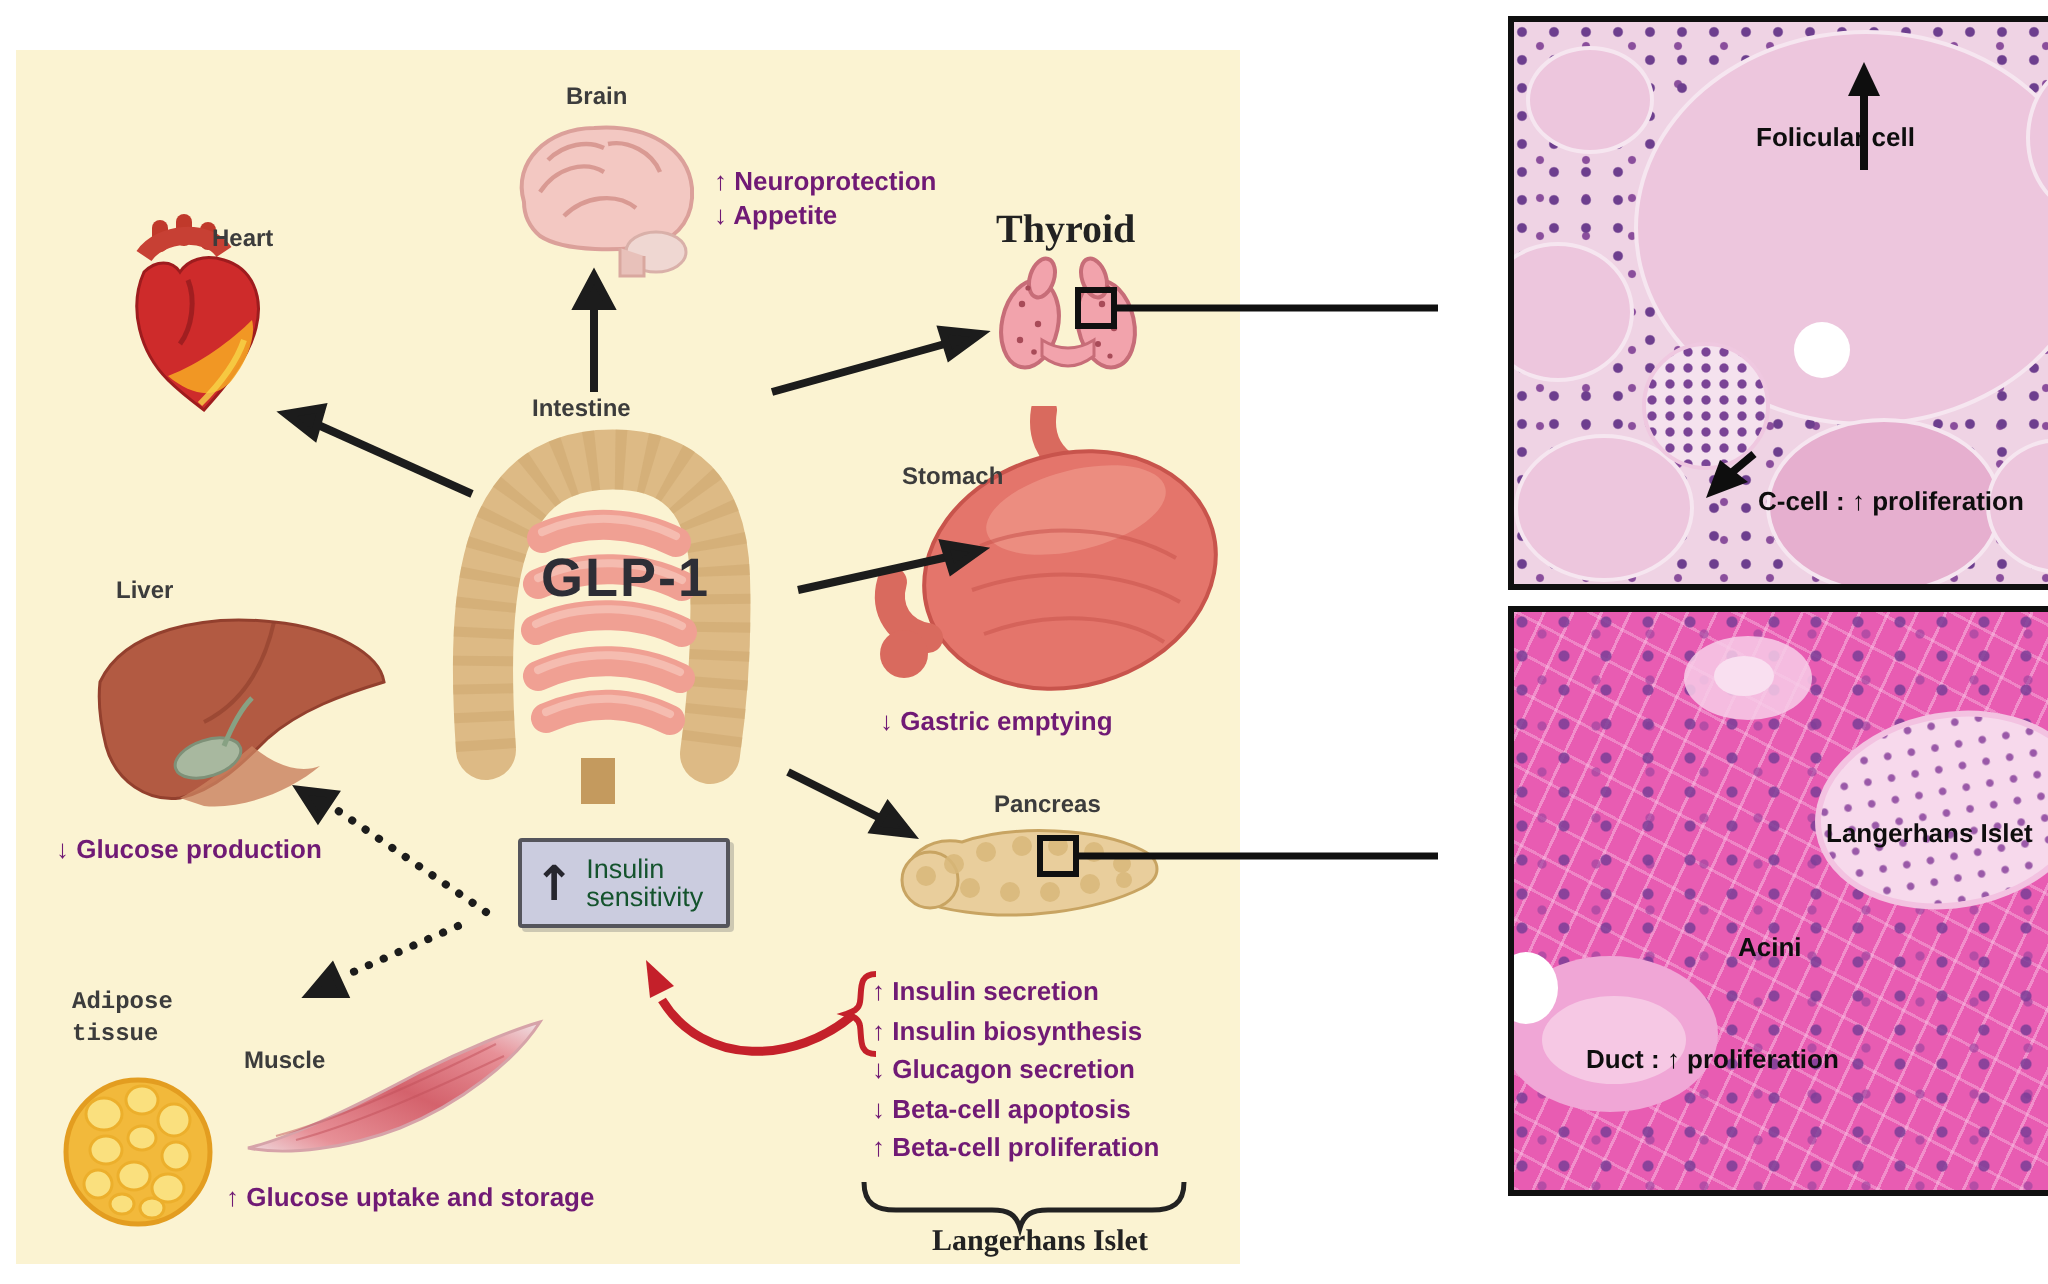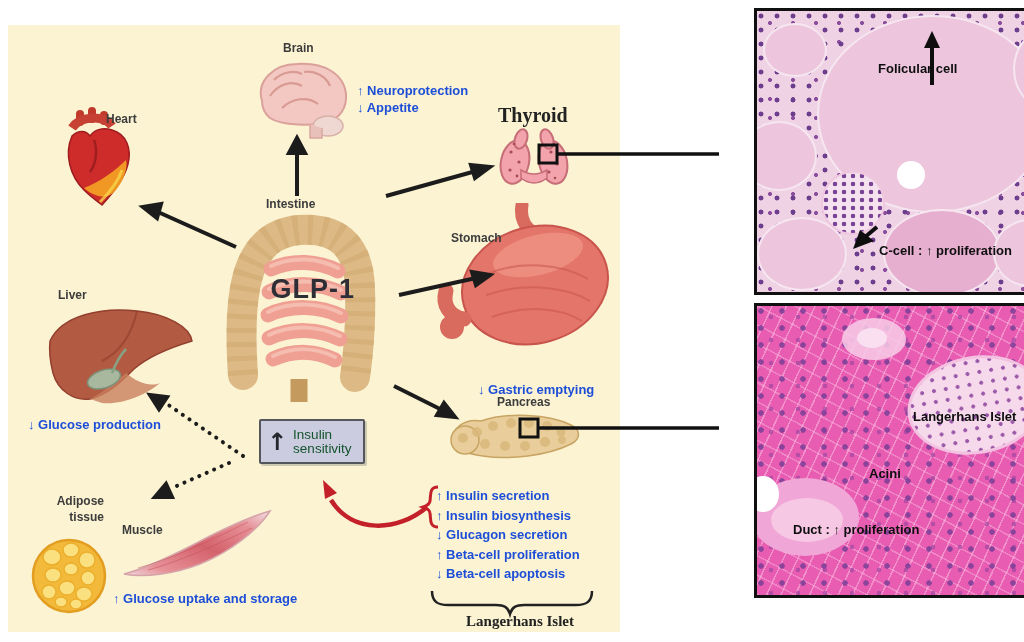--- a/index.html
+++ b/index.html
@@ -5,21 +5,21 @@
   * { margin:0; padding:0; box-sizing:border-box; }
   body { background:#ffffff; font-family:"Liberation Sans","DejaVu Sans",sans-serif; }
   .stage { position:relative; width:1024px; height:642px; background:#ffffff; overflow:hidden; }
 
   
   .panel { position:absolute; left:8px; top:25px; width:612px; height:607px; background:#FBF3D2; }
 
   .abs { position:absolute; }
   .organ-label { position:absolute; font-weight:700; font-size:12px; color:#3C3C3C; white-space:nowrap; }
   .serif-label { font-family:"Liberation Serif","DejaVu Serif",serif; color:#222; }
-  .fx-list { position:absolute; font-weight:700; font-size:13px; color:#1d4ed8; }
+  .fx-list { position:absolute; font-weight:700; font-size:13px; color:#701a75; }
   .fx { line-height:17px; white-space:nowrap; }
   .fx-big .fx { line-height:19.5px; }
 
   .glp1 { position:absolute; left:247px; top:249px; width:100px; text-align:right;
           font-size:27px; font-weight:800; letter-spacing:1px; color:#2E2E36; }
 
   .insulin-box { position:absolute; left:251px; top:394px; width:106px; height:45px;
                  background:#CBCCDF; border:2.5px solid #55555C; border-radius:2px;
                  display:flex; align-items:center; gap:6px; padding:2px 6px;
                  box-shadow:2px 2px 0 rgba(120,120,120,.35); }
@@ -200,40 +200,40 @@
     <div class="fx-list" style="left:349px; top:57px;">
       <div class="fx">↑ Neuroprotection</div>
       <div class="fx">↓ Appetite</div>
     </div>
 
     <div class="organ-label serif-label" style="left:490px; top:79px; font-size:20px;">Thyroid</div>
 
     <div class="organ-label" style="left:258px; top:172px;">Intestine</div>
 
     <div class="organ-label" style="left:443px; top:206px;">Stomach</div>
-    <div class="fx-list" style="left:470px; top:327px;margin-top:29px;">
+    <div class="fx-list" style="left:432px; top:327px;">
       <div class="fx">↓ Gastric emptying</div>
     </div>
 
     <div class="organ-label" style="left:50px; top:263px;">Liver</div>
     <div class="fx-list" style="left:20px; top:391px;">
       <div class="fx">↓ Glucose production</div>
     </div>
 
     <div class="organ-label" style="left:489px; top:370px;">Pancreas</div>
     <div class="fx-list fx-big" style="left:428px; top:461px;">
       <div class="fx">↑ Insulin secretion</div>
       <div class="fx">↑ Insulin biosynthesis</div>
       <div class="fx">↓ Glucagon secretion</div>
+      <div class="fx">↓ Beta-cell apoptosis</div>
       <div class="fx">↑ Beta-cell proliferation</div>
-      <div class="fx">↓ Beta-cell apoptosis</div>
     </div>
     <div class="organ-label serif-label" style="left:429px; top:588px; width:166px; text-align:center; font-size:15px;">Langerhans Islet</div>
 
-    <div class="organ-label" style="left:28px; top:468px; width:68px; text-align:right; white-space:normal; line-height:16px;">Adipose tissue</div>
+    <div class="organ-label" style="left:28px; top:468px; width:68px; text-align:left; white-space:normal; line-height:16px;font-family:Liberation Mono, monospace;">Adipose tissue</div>
 
     <div class="organ-label" style="left:114px; top:498px;">Muscle</div>
     <div class="fx-list" style="left:105px; top:565px;">
       <div class="fx">↑ Glucose uptake and storage</div>
     </div>
 
     <div class="insulin-box">
       <span class="ib-arrow">↑</span>
       <span class="ib-text">Insulin sensitivity</span>
     </div>

